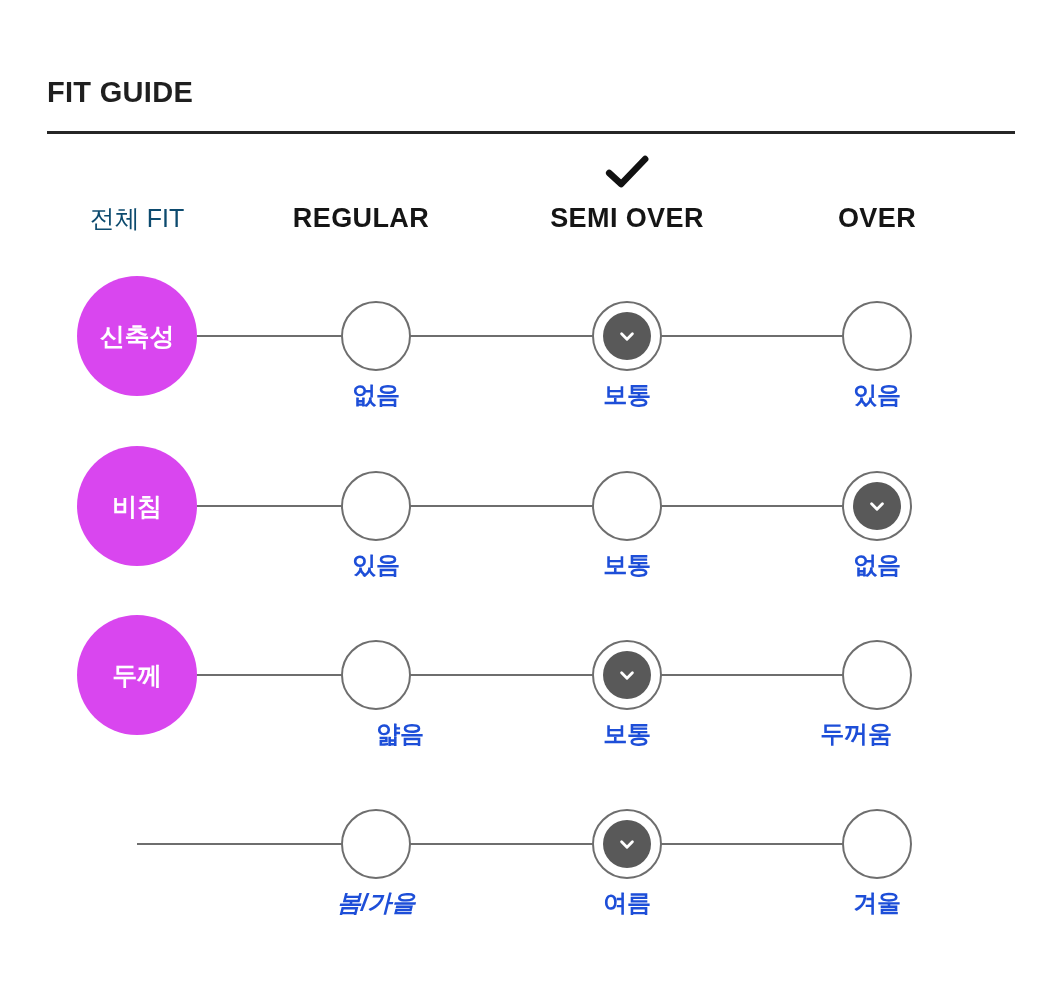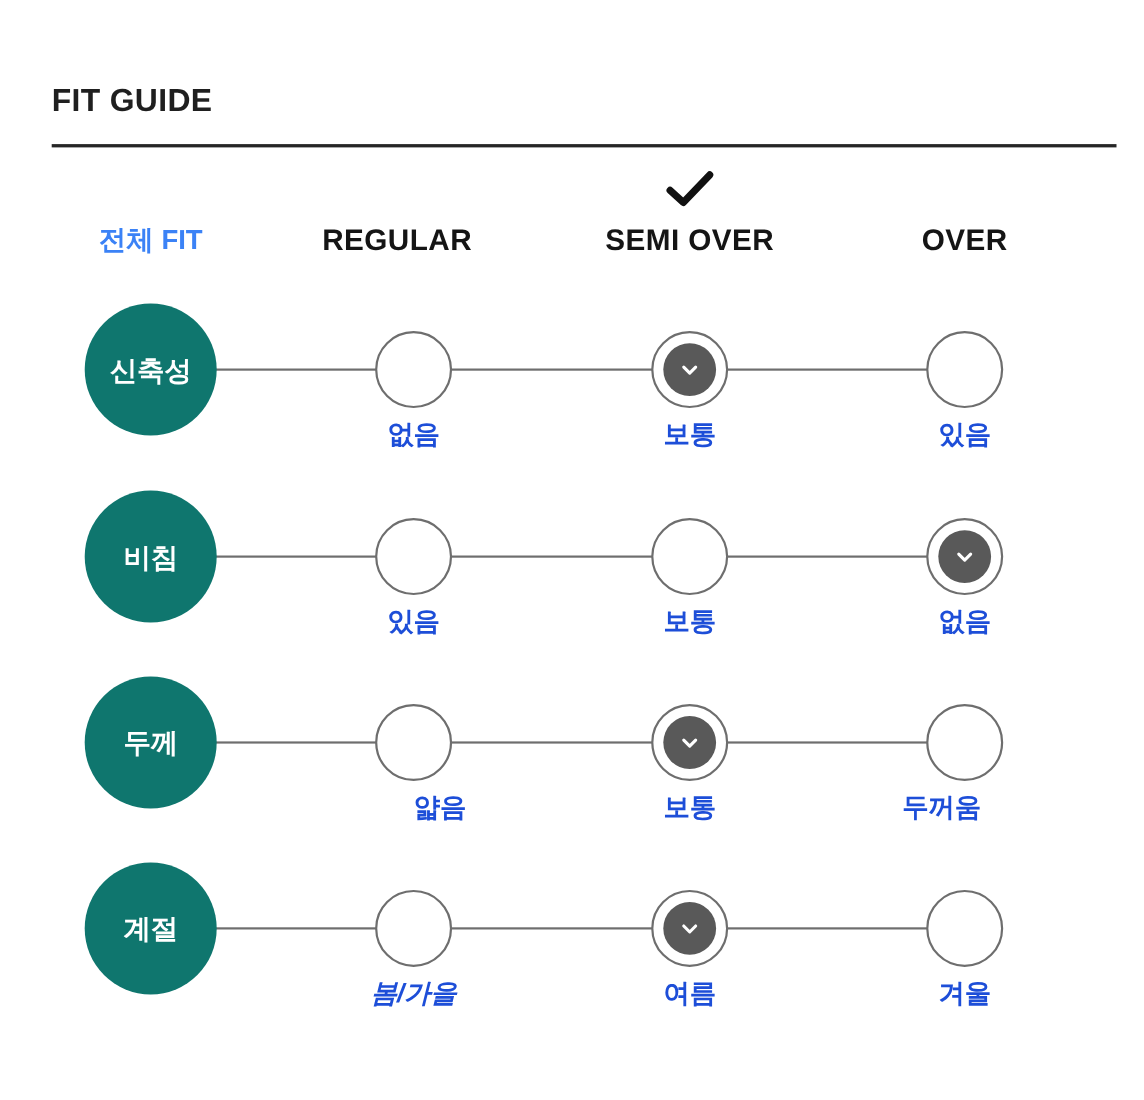--- a/index.html
+++ b/index.html
@@ -52,23 +52,23 @@
     transform: translateX(-50%);
     text-align: center;
     white-space: nowrap;
     font-size: 27px;
     font-weight: 700;
     color: #151515;
     line-height: 44px;
     letter-spacing: 0.4px;
   }
   .col-head.axis-head {
-    font-weight: 700;
+    font-weight: 400;
     font-size: 25px;
-    color: #3b82f6;
+    color: #0c4a6e;
     letter-spacing: 0;
   }
   .check-mark-top {
     position: absolute;
     top: -42px;
     left: 50%;
     transform: translateX(-50%);
     width: 46px;
     height: 36px;
     pointer-events: none;
@@ -99,21 +99,21 @@
   }
 
   
   .cat-bubble {
     position: absolute;
     top: 50%;
     width: 120px;
     height: 120px;
     margin-top: -60px;
     border-radius: 50%;
-    background: #0f766e;
+    background: #d946ef;
     color: #ffffff;
     display: flex;
     align-items: center;
     justify-content: center;
     font-size: 25px;
     font-weight: 700;
     letter-spacing: -0.2px;
     transform: translateX(-50%);
   }
 
@@ -222,23 +222,20 @@
             <path d="M7 10 L12 15 L17 10" fill="none" stroke="#ffffff" stroke-width="2.6" stroke-linecap="round" stroke-linejoin="round"></path>
           </svg>
         </span>
       </div>
       <div class="node-label" style="left: 627px;">보통</div>
       <div class="node" style="left: 877px;"></div>
       <div class="node-label" style="left: 856px;">두꺼움</div>
     </div>
     <div class="fit-row" style="top: 759px;">
       <div class="track" style="left: 137px; width: 740px;"></div>
-      <div class="cat-bubble" style="left: 137px;">
-        <span>계절</span>
-      </div>
       <div class="node" style="left: 376px;"></div>
       <div class="node-label" style="left: 376px; font-style: italic;">봄/가을</div>
       <div class="node selected" style="left: 627px;">
         <span class="inner">
           <svg width="26" height="26" viewBox="0 0 24 24">
             <path d="M7 10 L12 15 L17 10" fill="none" stroke="#ffffff" stroke-width="2.6" stroke-linecap="round" stroke-linejoin="round"></path>
           </svg>
         </span>
       </div>
       <div class="node-label" style="left: 627px;">여름</div>

